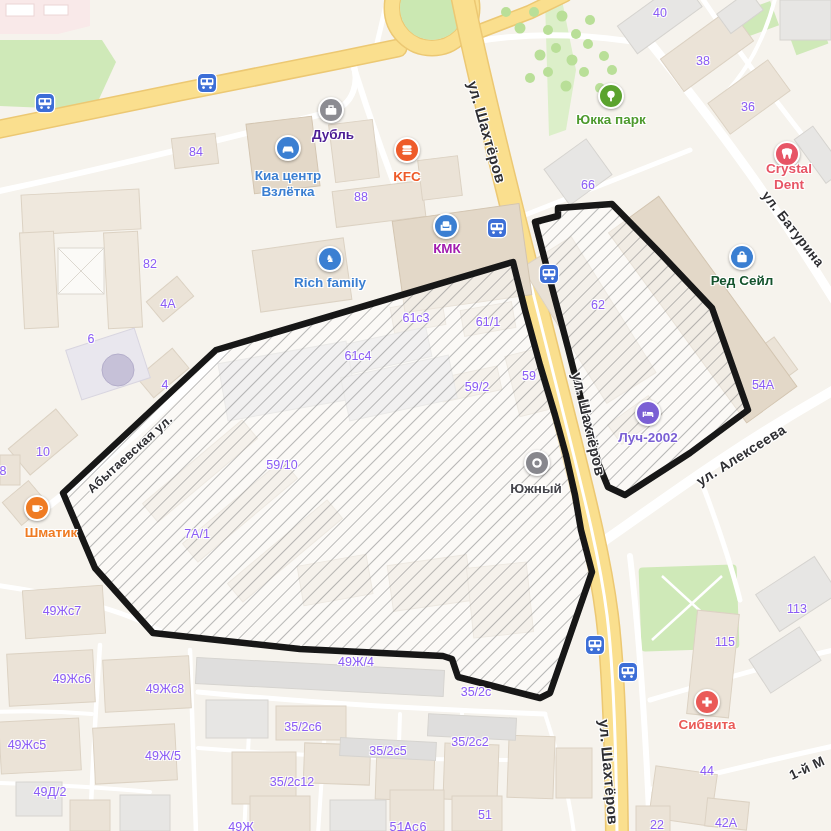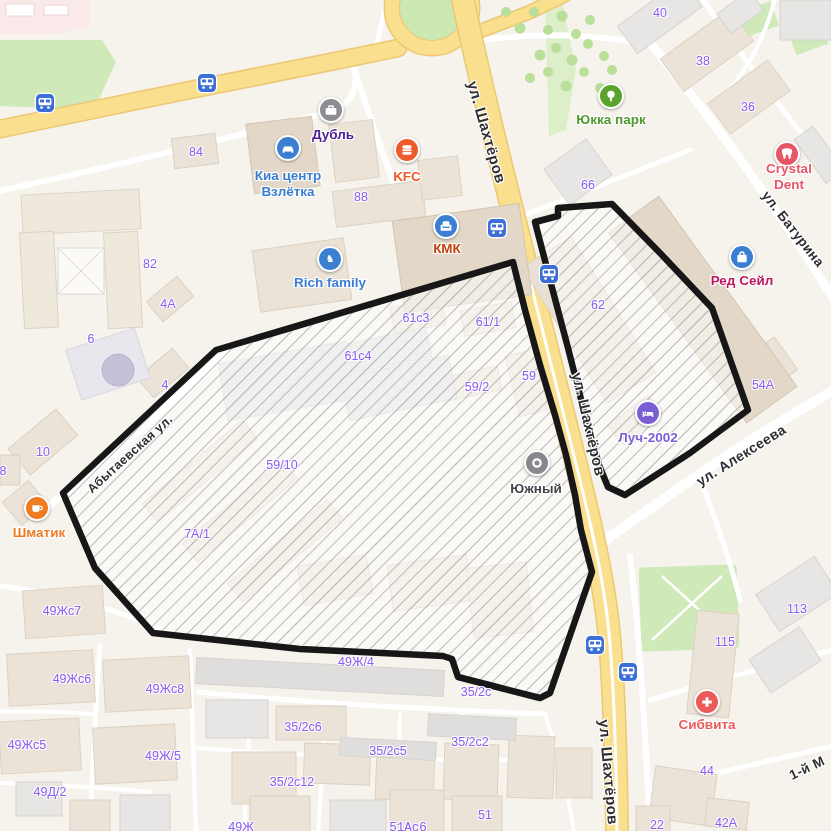--- a/index.html
+++ b/index.html
@@ -307,21 +307,21 @@
           <rect x="5" y="15" width="14" height="4" rx="2"></rect>
         </svg>
       </div>
       <div class="poi-label halo" style="left: 407px; top: 177px; color: rgb(238, 91, 42);">KFC</div>
       <div class="poi-dot" style="left: 446px; top: 226px; background: rgb(59, 127, 210);">
         <svg width="16" height="16" viewBox="0 0 24 24" fill="#fff">
           <rect x="7" y="5" width="10" height="8" rx="2"></rect>
           <path d="M4 10h3v5h10v-5h3v9H4z"></path>
         </svg>
       </div>
-      <div class="poi-label halo" style="left: 447px; top: 249px; color: #c2410c;">КМК</div>
+      <div class="poi-label halo" style="left: 447px; top: 249px; color: #a21caf;">КМК</div>
       <div class="poi-dot" style="left: 330px; top: 259px; background: rgb(59, 127, 210);">
         <svg width="16" height="16" viewBox="0 0 24 24" fill="#fff">
           <text x="12" y="17" font-size="15" text-anchor="middle" fill="#fff" font-family="DejaVu Sans, sans-serif">♞</text>
         </svg>
       </div>
       <div class="poi-label halo" style="left: 330px; top: 283px; color: rgb(59, 127, 210);">Rich family</div>
       <div class="poi-dot" style="left: 611px; top: 96px; background: rgb(91, 163, 46);">
         <svg width="16" height="16" viewBox="0 0 24 24" fill="#fff">
           <circle cx="12" cy="9.5" r="5.5"></circle>
           <rect x="10.6" y="13" width="2.8" height="7"></rect>
@@ -333,42 +333,42 @@
           <path d="M8 4c-3 0-4.4 2.6-3.6 5.4.7 2.4 1.8 4 2.1 8 .2 2.6 2.6 2.6 3.1.2l.8-3.8c.3-1.5 2.9-1.5 3.2 0l.8 3.8c.5 2.4 2.9 2.4 3.1-.2.3-4 1.4-5.6 2.1-8C20.4 6.6 19 4 16 4c-2.4-.8-5.6-.8-8 0z"></path>
         </svg>
       </div>
       <div class="poi-label halo" style="left: 789px; top: 177px; color: rgb(231, 85, 102);">Crystal Dent</div>
       <div class="poi-dot" style="left: 742px; top: 257px; background: rgb(59, 127, 210);">
         <svg width="16" height="16" viewBox="0 0 24 24" fill="#fff">
           <rect x="5" y="8.5" width="14" height="11.5" rx="2"></rect>
           <path d="M9 9V7.5a3 3 0 016 0V9" fill="none" stroke="#fff" stroke-width="2"></path>
         </svg>
       </div>
-      <div class="poi-label halo" style="left: 742px; top: 281px; color: #be185d;">Ред Сейл</div>
+      <div class="poi-label halo" style="left: 742px; top: 281px; color: #14532d;">Ред Сейл</div>
       <div class="poi-dot" style="left: 648px; top: 413px; background: rgb(122, 95, 212);">
         <svg width="16" height="16" viewBox="0 0 24 24" fill="#fff">
           <path d="M4 18v-8h2v4h14v4h-2v-2H6v2z"></path>
           <circle cx="8" cy="11.5" r="1.6"></circle>
           <path d="M10.5 10.5h7a2.5 2.5 0 012.5 2.5v1h-9.5z"></path>
         </svg>
       </div>
       <div class="poi-label halo" style="left: 648px; top: 438px; color: rgb(122, 95, 212);">Луч-2002</div>
       <div class="poi-dot" style="left: 537px; top: 463px; background: rgb(135, 135, 141);">
         <svg width="16" height="16" viewBox="0 0 24 24" fill="#fff">
           <circle cx="12" cy="12" r="5.5" fill="none" stroke="#fff" stroke-width="3.4"></circle>
         </svg>
       </div>
       <div class="poi-label halo" style="left: 536px; top: 489px; color: rgb(69, 69, 75);">Южный</div>
       <div class="poi-dot" style="left: 37px; top: 508px; background: rgb(239, 123, 35);">
         <svg width="16" height="16" viewBox="0 0 24 24" fill="#fff">
           <path d="M5 8h11v6a4 4 0 01-4 4H9a4 4 0 01-4-4z"></path>
           <path d="M16 9.5h1.6a2.4 2.4 0 010 4.8H16" fill="none" stroke="#fff" stroke-width="1.8"></path>
         </svg>
       </div>
-      <div class="poi-label halo" style="left: 39px; top: 533px; color: rgb(239, 123, 35);">Шматик</div>
+      <div class="poi-label halo" style="left: 39px; top: 533px; color: rgb(239, 123, 35); padding-left: 24px;">Шматик</div>
       <div class="poi-dot" style="left: 707px; top: 702px; background: rgb(234, 90, 87);">
         <svg width="16" height="16" viewBox="0 0 24 24" fill="#fff">
           <path d="M9.8 4.8h4.4v5h5v4.4h-5v5H9.8v-5h-5V9.8h5z"></path>
         </svg>
       </div>
       <div class="poi-label halo" style="left: 707px; top: 725px; color: rgb(234, 90, 87);">Сибвита</div>
     </div>
 </div>
 
 </body></html>

